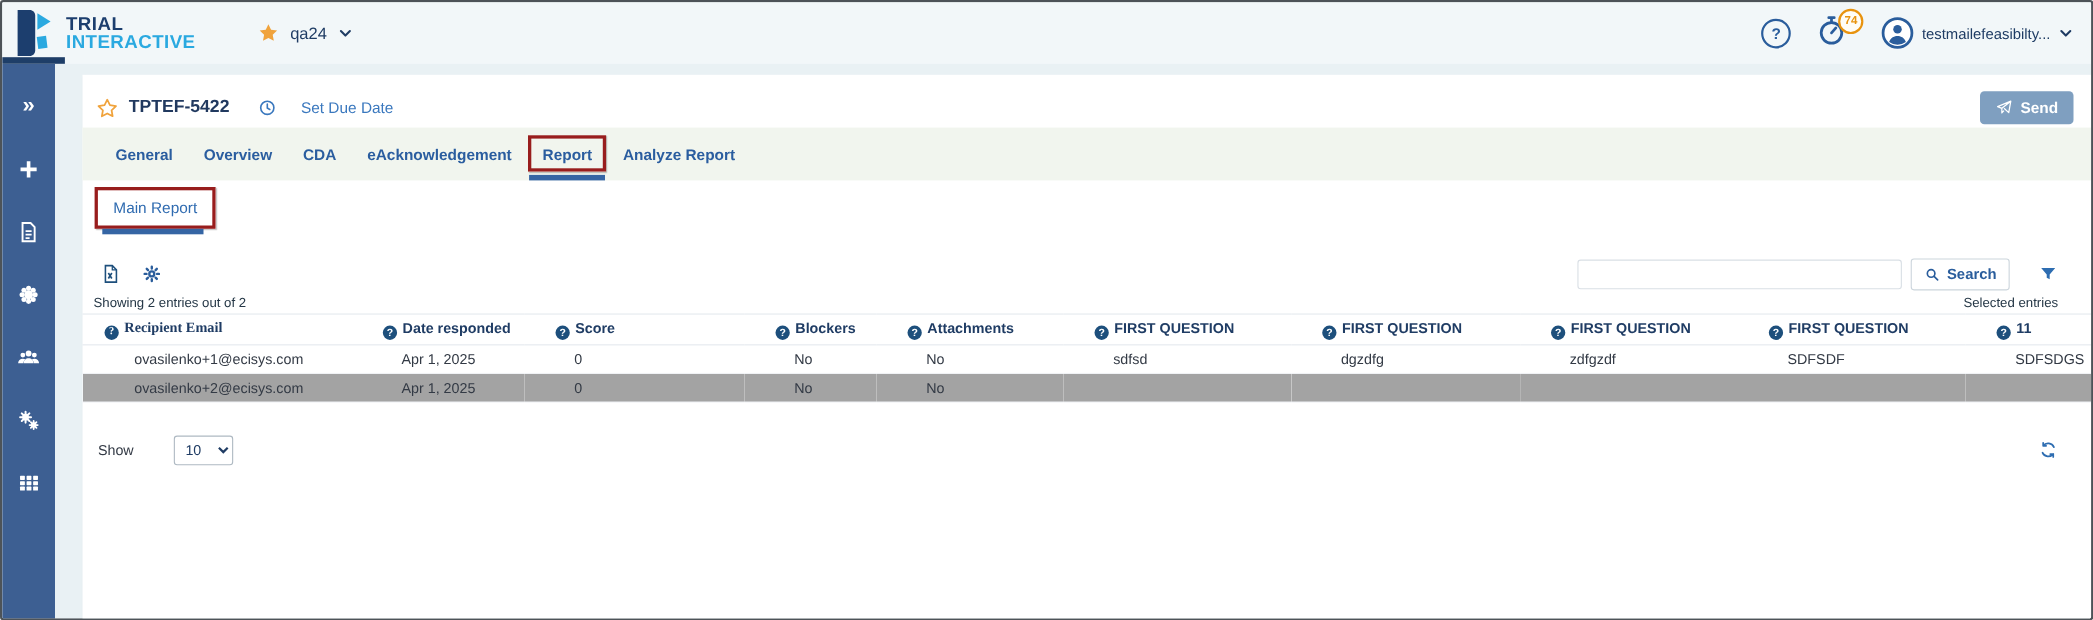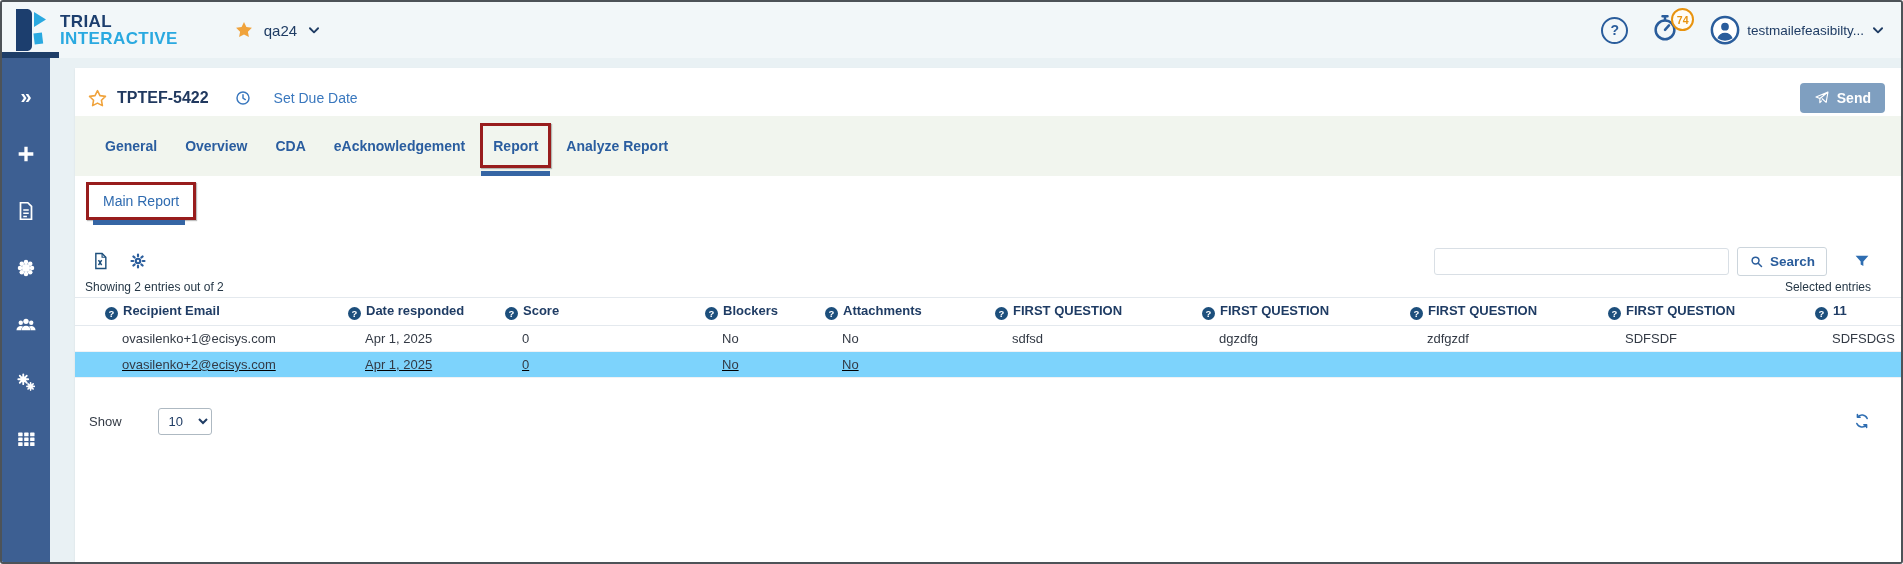--- a/index.html
+++ b/index.html
@@ -44,21 +44,21 @@
   .title-row svg.fav { width:21px; height:21px; margin-right:9px; }
   .record-id { font-size:16px; font-weight:700; color:#21395f; }
   .due-date { display:flex; align-items:center; gap:23px; margin-left:26px; color:#3a78be; font-size:14px; cursor:pointer; }
   .due-date svg { width:16px; height:16px; }
   .send-btn { margin-left:auto; background:#7f9fc0; color:#fff; border:none; border-radius:4px; height:30px;
     padding:0 14px; font-size:14px; font-weight:700; display:flex; align-items:center; gap:7px; cursor:pointer;
     font-family:inherit; }
   .send-btn svg { width:16px; height:16px; }
 
   
-  .tabs-row { height:60px; background:#f1f5ee; display:flex; align-items:center; padding-left:16px; }
+  .tabs-row { height:48px; background:#f1f5ee; display:flex; align-items:center; padding-left:16px; }
   .tab { position:relative; height:100%; display:flex; align-items:center; padding:0 14px; font-size:14px;
     font-weight:700; color:#2a5d9f; cursor:pointer; }
   .tab.annotated::before { content:''; position:absolute; left:1px; right:1px; top:7px; bottom:8px;
     border:3px solid #981d1d; box-shadow:1px 1px 1px rgba(0,0,0,.25); }
   .tab.active::after { content:''; position:absolute; left:2px; right:2px; bottom:0; height:5px; background:#3565a4; }
 
   
   .subtabs-row { display:flex; align-items:flex-start; padding:6px 0 0 11px; height:48px;gap:24px; }
   .subtab { position:relative; padding:8px 14px; font-size:14px; color:#2f6bb0; cursor:pointer; margin-right:18px; }
   .subtab.annotated { border:3px solid #981d1d; box-shadow:1px 1px 1px rgba(0,0,0,.25); }
@@ -80,27 +80,27 @@
 
   
   .grid-meta { display:flex; align-items:center; padding:3px 30px 0 10px; height:18px; }
   .summary { font-size:12px; color:#253746; }
   .selected { margin-left:auto; font-size:12px; color:#253746; }
 
   
   table { width:100%; border-collapse:collapse; table-layout:fixed; margin-top:3px; }
   thead tr { border-top:1px solid #e4e9ee; border-bottom:1px solid #e4e9ee; }
   th { height:28px; text-align:left; font-size:13px; font-weight:700; color:#1f3c64; padding-left:28px; white-space:nowrap; overflow:hidden; cursor:pointer; }
-  th:first-child { padding-left:30px; }
+  th:first-child { padding-left:20px;font-family:Liberation Serif, serif; }
   .qmark { display:inline-flex; width:13px; height:13px; background:#1d4f7c; border-radius:50%; color:#fff;
     font-size:9.5px; font-weight:700; align-items:center; justify-content:center; margin-right:5px; vertical-align:-2px; }
   td { height:26px; font-size:13px; color:#333a45; padding-left:45px; white-space:nowrap; overflow:hidden; }
   td:first-child { padding-left:47px; }
   tbody tr { border-bottom:1px solid #f0f2f5; cursor:pointer; }
-  tbody tr.alt { background:#7dd3fc;text-decoration:underline; }
+  tbody tr.alt { background:#a3a3a3; }
 
   
   .grid-footer { margin-top:28px; display:flex; align-items:center; padding:0 30px 0 14px; height:30px;gap:24px; }
   .show-label { font-size:13px; color:#333a45; }
   .page-size { margin-left:12px; width:54px; height:27px; border:1px solid #aeb9c2; border-radius:3px;
     font-size:13px; color:#1f3c64; padding-left:6px; background:#fff; font-family:inherit; }
   .refresh-icon { margin-left:auto; cursor:pointer; display:flex; }
   .refresh-icon svg { width:18px; height:18px; }
 </style>
 </head>

